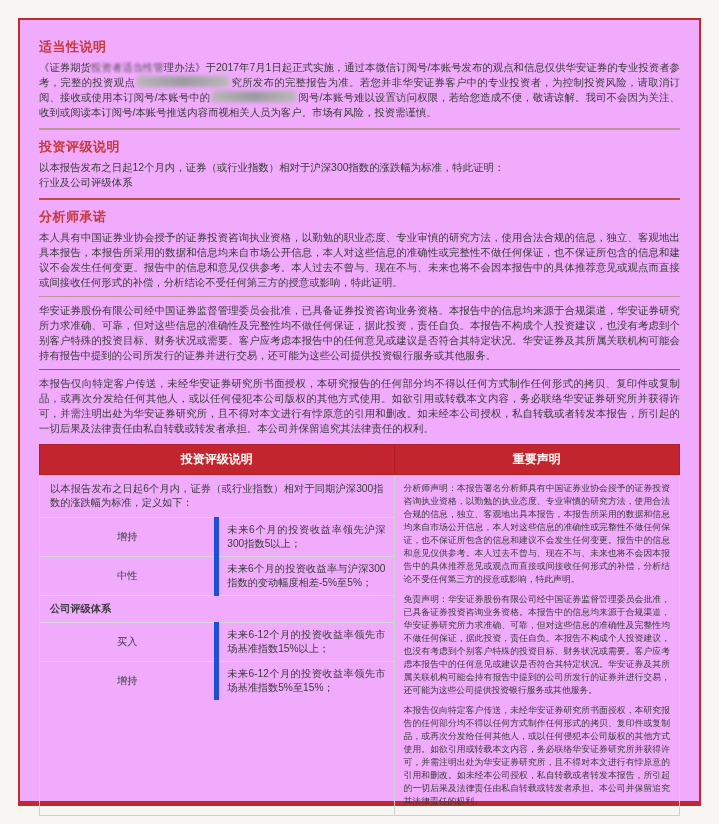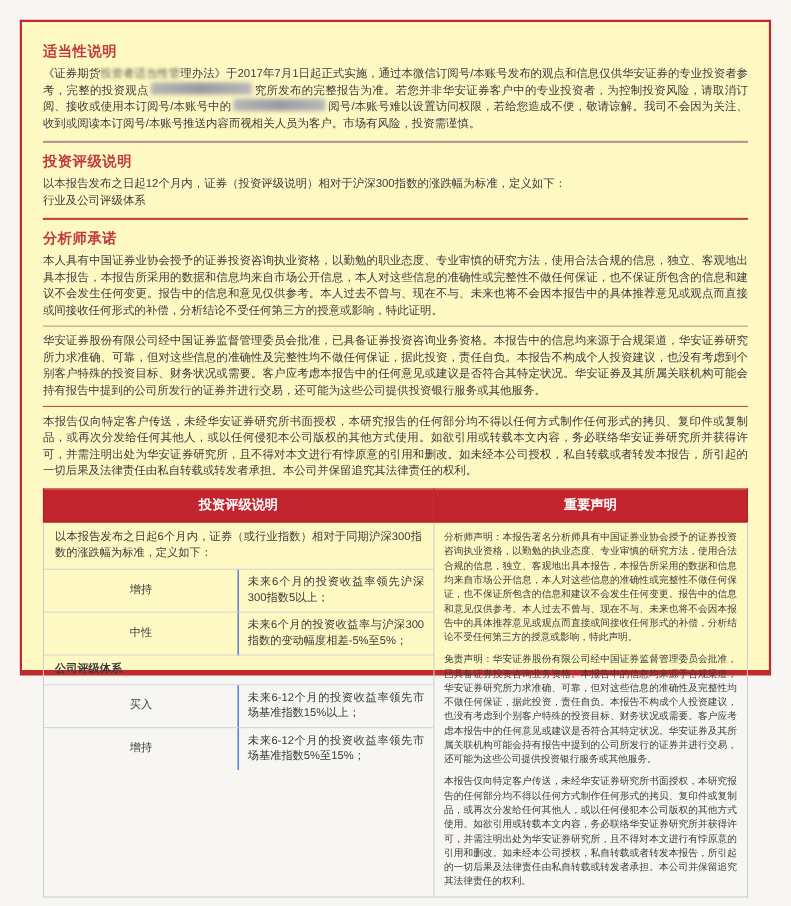--- a/index.html
+++ b/index.html
@@ -3,24 +3,24 @@
 <meta charset="utf-8">
 <style>
   html,body{margin:0;padding:0;}
   body{
     width:719px;height:824px;position:relative;overflow:hidden;
     background:#f7f6f3;
     font-family:"Liberation Sans","DejaVu Sans",sans-serif;
     -webkit-font-smoothing:antialiased;
   }
   .frame{
-    position:absolute;left:18px;top:18px;width:683px;height:596px;
+    position:absolute;left:18px;top:18px;width:683px;height:788px;
     box-sizing:border-box;
     border:2px solid #bf2a2e;border-bottom:5px solid #bf2a2e;
-    background:#fef9c3;
+    background:#f0abfc;
   }
   .content{padding:12px 19px 0 19px;}
   .sec-head{
     color:#c23a3c;font-size:13px;font-weight:bold;
     margin:6px 0 4px 0;letter-spacing:0.5px;
   }
   .body-p{
     font-size:10.4px;color:#3b3b3b;line-height:15px;
     text-align:justify;margin:0 0 6px 0;
   }
@@ -47,21 +47,21 @@
   .col-left{width:55.4%;}
   .left-cell{padding:0;}
   table.inner{width:100%;border-collapse:collapse;table-layout:fixed;}
   table.inner td{
     border:none;border-bottom:1px solid #d6d6d6;
     font-size:10.2px;color:#3b3b3b;line-height:14px;
     padding:5px 8px;text-align:justify;
   }
   table.inner tr:last-child td{border-bottom:none;}
   table.inner td.lbl{
-    width:42px;text-align:center;border-right:1px solid #1d4ed8;
+    width:42px;text-align:center;border-right:5px solid #1d4ed8;
     vertical-align:middle;
   }
   table.inner td.subhead{font-weight:bold;padding:6px 10px;}
   table.inner td.intro{padding:7px 10px;}
   .right-cell{
     padding:7px 9px;font-size:8.8px;color:#3b3b3b;line-height:13px;
     text-align:justify;
   }
   .right-cell p{margin:0 0 7px 0;}
   .right-cell p:last-child{margin-bottom:0;}
@@ -72,21 +72,21 @@
 
 <div class="frame">
   <div class="content">
 
     <div class="sec-head">适当性说明</div>
     <p class="body-p"><span>《证券期货</span><span class="blur-light">投资者适当性管</span><span>理办法》于2017年7月1日起正式实施，通过本微信订阅号/本账号发布的观点和信息仅供华安证券的专业投资者参考，完整的投资观点</span><span class="redact"></span><span>究所发布的完整报告为准。若您并非华安证券客户中的专业投资者，为控制投资风险，请取消订阅、接收或使用本订阅号/本账号中的</span><span class="redact r2"></span><span>阅号/本账号难以设置访问权限，若给您造成不便，敬请谅解。我司不会因为关注、收到或阅读本订阅号/本账号推送内容而视相关人员为客户。市场有风险，投资需谨慎。</span></p>
 
     <div class="divider"></div>
 
     <div class="sec-head">投资评级说明</div>
-    <p class="body-p" style="margin-bottom:0;">以本报告发布之日起12个月内，证券（投资评级说明）相对于沪深300指数的涨跌幅为标准，定义如下：</p>
+    <p class="body-p" style="margin-bottom:0;">以本报告发布之日起12个月内，证券（或行业指数）相对于沪深300指数的涨跌幅为标准，特此证明：</p>
     <p class="body-p" style="margin-bottom:0;">行业及公司评级体系</p>
 
     <div class="divider red"></div>
 
     <div class="sec-head">分析师承诺</div>
     <p class="body-p">本人具有中国证券业协会授予的证券投资咨询执业资格，以勤勉的职业态度、专业审慎的研究方法，使用合法合规的信息，独立、客观地出具本报告，本报告所采用的数据和信息均来自市场公开信息，本人对这些信息的准确性或完整性不做任何保证，也不保证所包含的信息和建议不会发生任何变更。报告中的信息和意见仅供参考。本人过去不曾与、现在不与、未来也将不会因本报告中的具体推荐意见或观点而直接或间接收任何形式的补偿，分析结论不受任何第三方的授意或影响，特此证明。</p>
 
     <div class="divider thin"></div>
 
     <p class="body-p">华安证券股份有限公司经中国证券监督管理委员会批准，已具备证券投资咨询业务资格。本报告中的信息均来源于合规渠道，华安证券研究所力求准确、可靠，但对这些信息的准确性及完整性均不做任何保证，据此投资，责任自负。本报告不构成个人投资建议，也没有考虑到个别客户特殊的投资目标、财务状况或需要。客户应考虑本报告中的任何意见或建议是否符合其特定状况。华安证券及其所属关联机构可能会持有报告中提到的公司所发行的证券并进行交易，还可能为这些公司提供投资银行服务或其他服务。</p>

